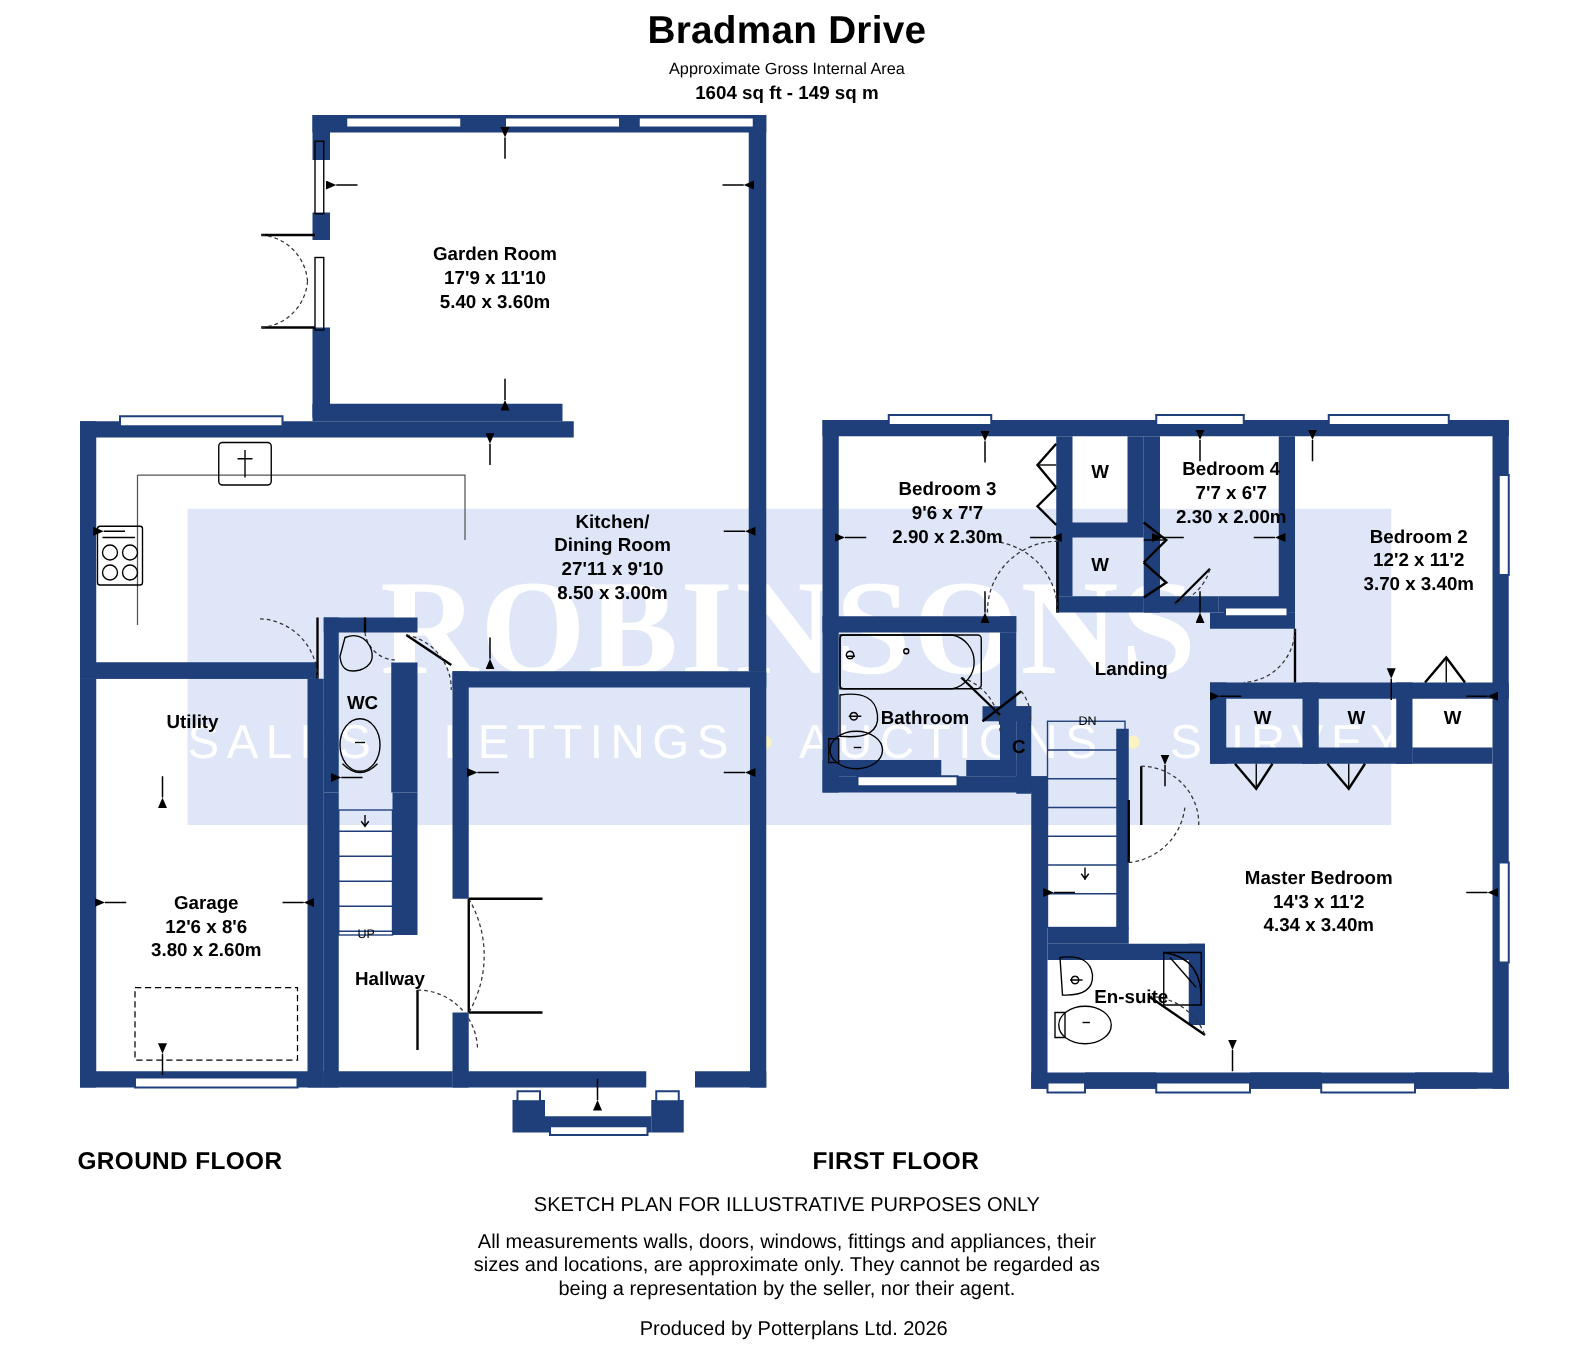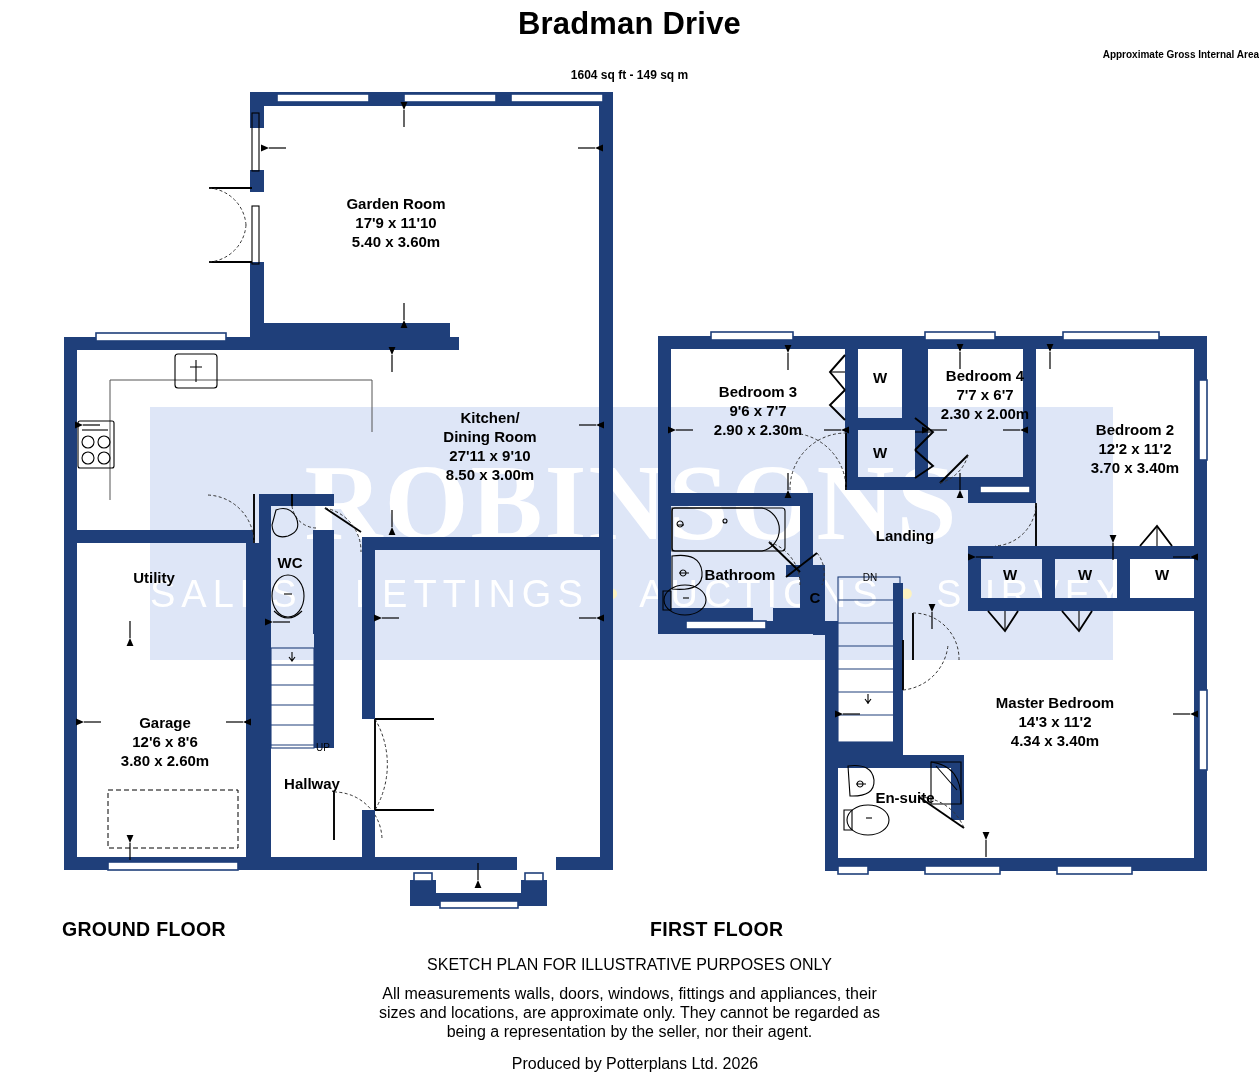--- a/index.html
+++ b/index.html
@@ -8,22 +8,22 @@
     font-family:"Liberation Sans","DejaVu Sans",sans-serif;
     color:#000;
     position:relative;
     overflow:hidden;
   }
   #root{position:absolute;inset:0;}
 
   
   .hdr{position:absolute;left:0;right:0;top:4px;text-align:center;}
   .hdr .title{font-size:31px;font-weight:bold;letter-spacing:.2px;line-height:40px;}
-  .hdr .sub1{font-size:10px;font-weight:bold;line-height:21px;text-align:right;}
-  .hdr .sub2{font-size:12px;font-weight:bold;line-height:20px;}
+  .hdr .sub1{font-size:13px;font-weight:normal;line-height:21px;}
+  .hdr .sub2{font-size:15px;font-weight:bold;line-height:20px;}
 
   
   #watermark{position:absolute;left:150px;top:407px;width:963px;height:253px;
              background:#dee6f7;overflow:hidden;z-index:1;pointer-events:none;}
   #watermark .wm-main{position:absolute;left:0;right:0;top:34px;text-align:center;
              font-size:108px;font-weight:bold;color:#ffffff;letter-spacing:2px;
              font-family:"Liberation Serif","DejaVu Serif",serif;white-space:nowrap;}
   #watermark .wm-sub{position:absolute;left:0;right:0;top:166px;text-align:center;
              font-size:38px;color:#ffffff;letter-spacing:6px;white-space:nowrap;}
   #watermark .wm-dot{color:#fdf3c0;}
@@ -378,21 +378,21 @@
     <span class="nm">Garage</span>
     <span class="d1">12'6 x 8'6</span>
     <span class="d2">3.80 x 2.60m</span>
   </div>
 
   <div class="lbl" style="left:237px;top:775px;width:150px;">
     <span class="nm">Hallway</span>
   </div>
 
 
-  <div class="lbl tiny" style="left:280px;top:742px;width:50px;text-align:right;">
+  <div class="lbl tiny" style="left:268px;top:742px;width:50px;">
     <span>UP</span>
   </div>
 
   <div class="lbl" style="left:658px;top:383px;width:200px;">
     <span class="nm">Bedroom 3</span>
     <span class="d1">9'6 x 7'7</span>
     <span class="d2">2.90 x 2.30m</span>
   </div>
 
   <div class="lbl" style="left:895px;top:367px;width:180px;">

